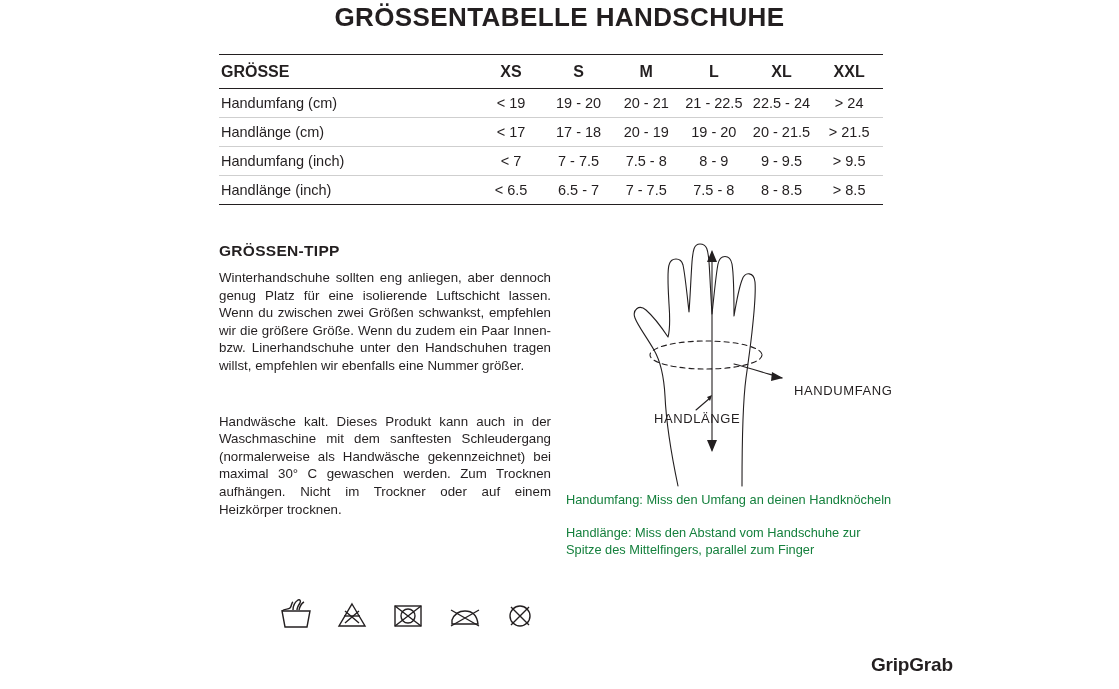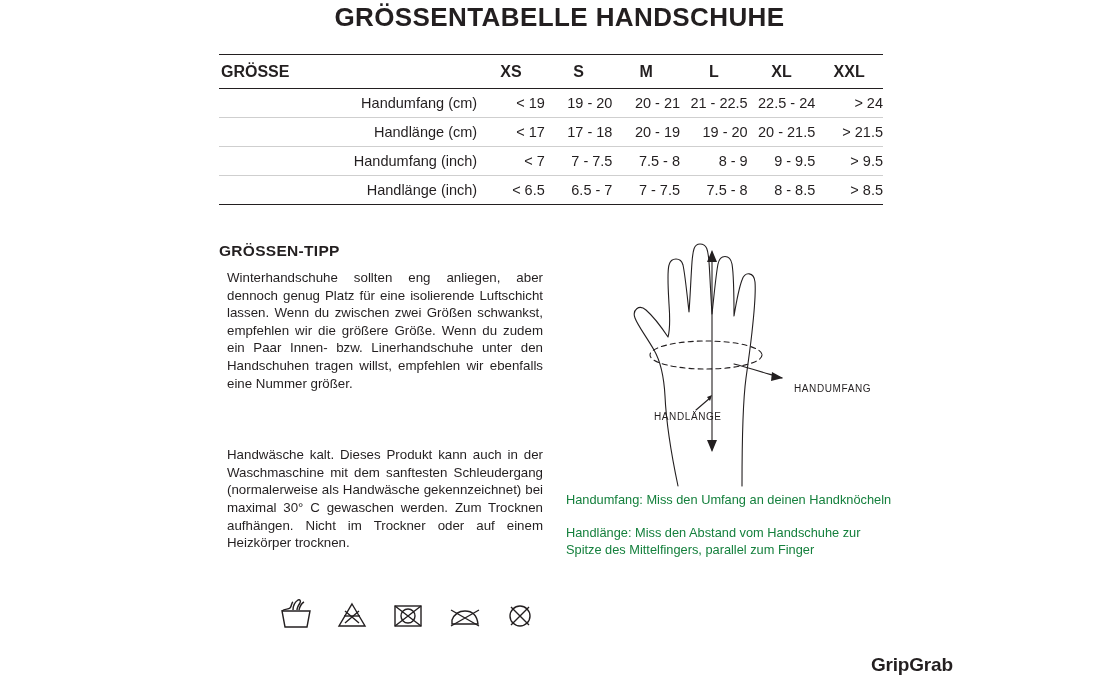--- a/index.html
+++ b/index.html
@@ -58,21 +58,20 @@
   table.size-table thead th {
     border-top: 1px solid #231f20;
     border-bottom: 1px solid #231f20;
     font-weight: bold;
     font-size: 16px;
     height: 34px;
   }
   table.size-table tbody td {
     border-bottom: 1px solid #cfcfcf;
     font-size: 14.5px;
-    text-align: right;
   }
   table.size-table tbody tr:last-child td {
     border-bottom: 1px solid #231f20;
   }
   .col-label { text-align: left; width: 258px; padding-left: 2px !important; }
   .col-val { text-align: center; width: 67.6px; }
 
   
   .left-col {
     position: absolute;
@@ -83,21 +82,21 @@
   .section-head {
     font-size: 15.5px;
     font-weight: bold;
     letter-spacing: 0.3px;
     margin: 0 0 9px 0;
     color: #231f20;
   }
   .body-text {
     font-size: 13.3px;
     line-height: 17.6px;
-    margin: 8px;
+    margin: 0;
     color: #231f20;
     text-align: justify;
   }
   .gap-1 { height: 24px; }
   .gap-2 { height: 14px; }
 
   
   .right-col {
     position: absolute;
     left: 566px;
@@ -105,21 +104,21 @@
     width: 345px;
   }
   .hand-diagram {
     position: relative;
     width: 345px;
     height: 250px;
   }
   .hand-diagram svg { display: block; }
   .diagram-label {
     position: absolute;
-    font-size: 10px;
+    font-size: 13px;
     letter-spacing: 0.6px;
     color: #231f20;
     white-space: nowrap;
   }
   .label-umfang { left: 228px; top: 145px; }
   .label-laenge { left: 88px; top: 173px; }
 
   .caption {
     font-size: 12.8px;
     line-height: 17px;

